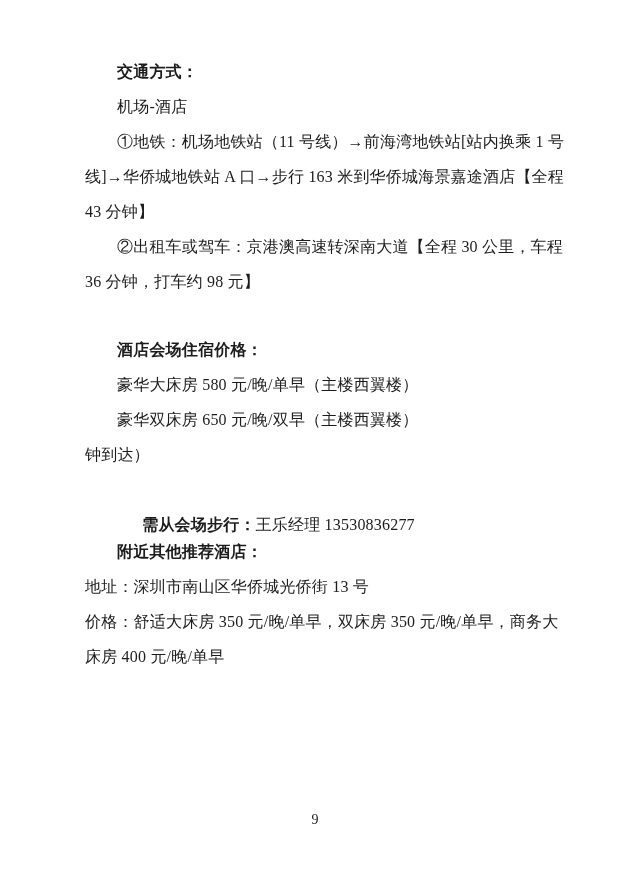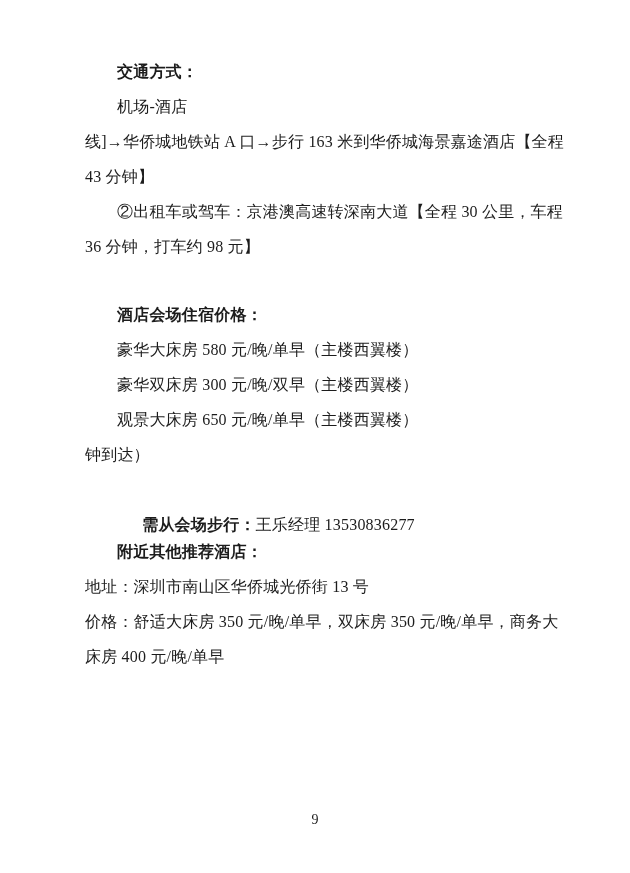--- a/index.html
+++ b/index.html
@@ -48,31 +48,31 @@
   }
 </style>
 </head>
 <body>
 
 <div class="page">
   <div class="content">
 
     <div class="line indent bold">交通方式：</div>
     <div class="line indent">机场-酒店</div>
+    <div class="line indent">①地铁：机场地铁站（11 号线）→前海湾地铁站[站内换乘 1 号</div>
     <div class="line">线]→华侨城地铁站 A 口→步行 163 米到华侨城海景嘉途酒店【全程</div>
     <div class="line">43 分钟】</div>
     <div class="line indent">②出租车或驾车：京港澳高速转深南大道【全程 30 公里，车程</div>
     <div class="line">36 分钟，打车约 98 元】</div>
 
     <div class="spacer-lg"></div>
 
     <div class="line indent bold">酒店会场住宿价格：</div>
     <div class="line indent">豪华大床房 580 元/晚/单早（主楼西翼楼）</div>
-    <div class="line indent">豪华双床房 300 元/晚/双早（主楼西翼楼）</div>
-    <div class="line indent">观景大床房 650 元/晚/单早（主楼西翼楼）</div>
+    <div class="line indent">豪华双床房 650 元/晚/双早（主楼西翼楼）</div>
     <div class="line">钟到达）</div>
     <div class="line indent">
       <span class="bold">需从会场步行：</span><span>王乐经理 13530836277</span>
     </div>
 
     <div class="spacer-md"></div>
 
     <div class="line indent bold">附近其他推荐酒店：</div>
     <div class="line">地址：深圳市南山区华侨城光侨街 13 号</div>
     <div class="line">价格：舒适大床房 350 元/晚/单早，双床房 350 元/晚/单早，商务大</div>

